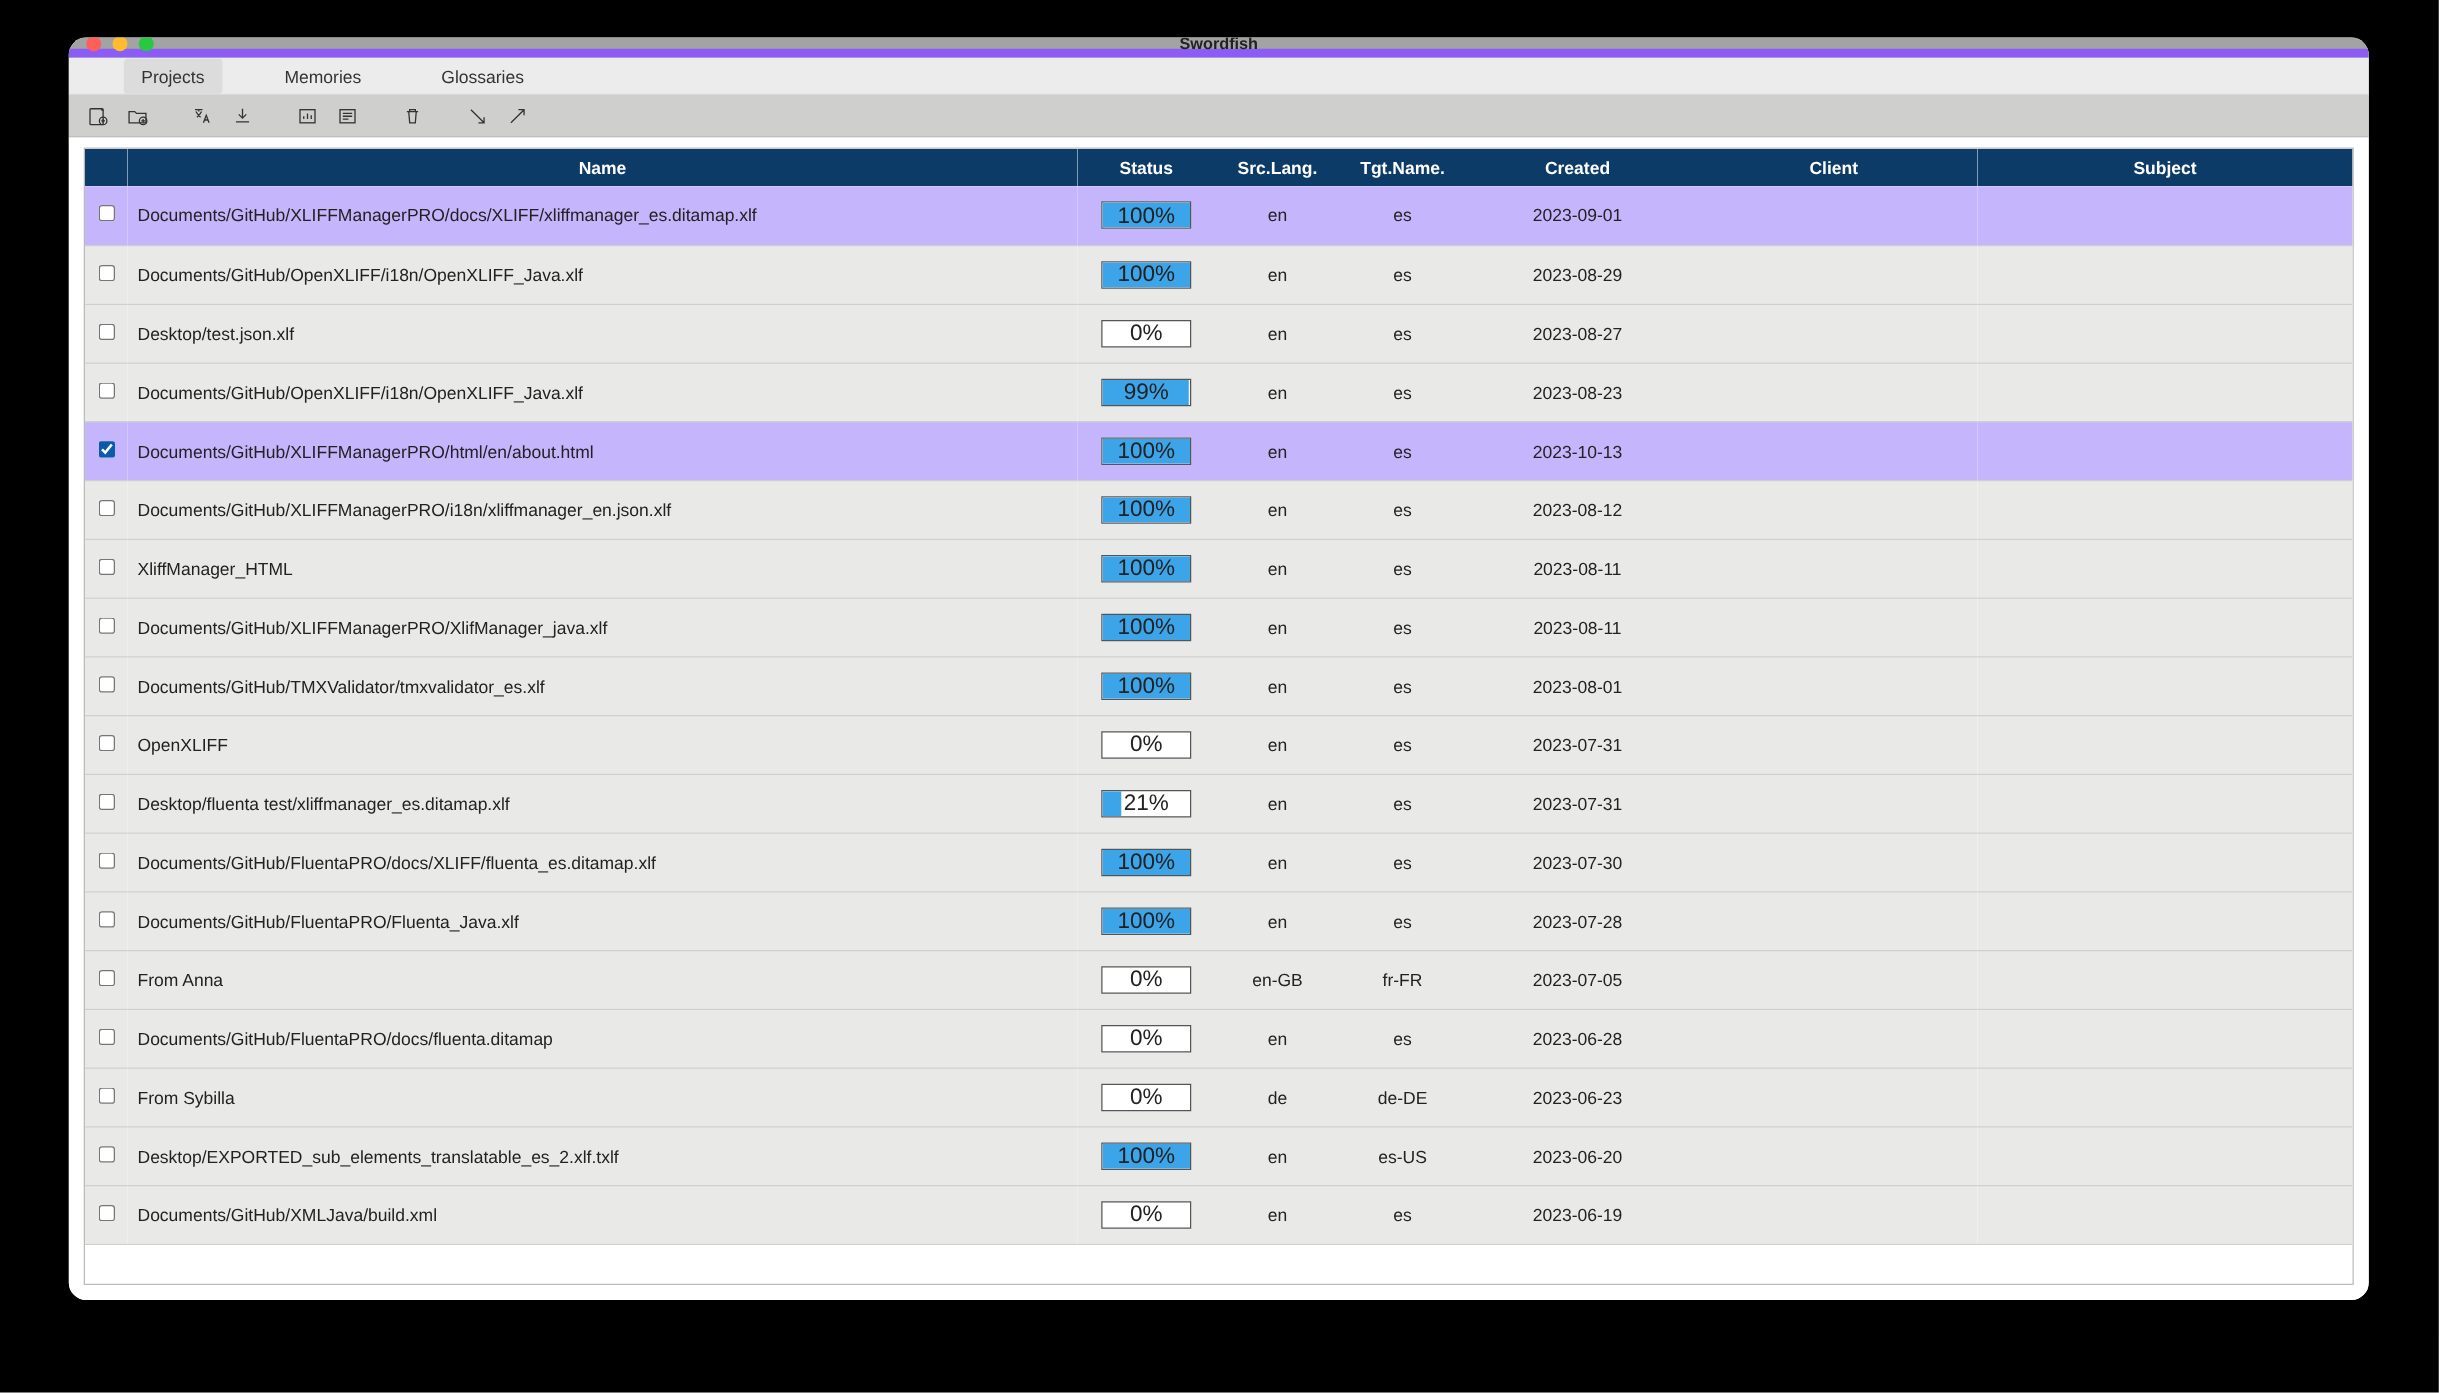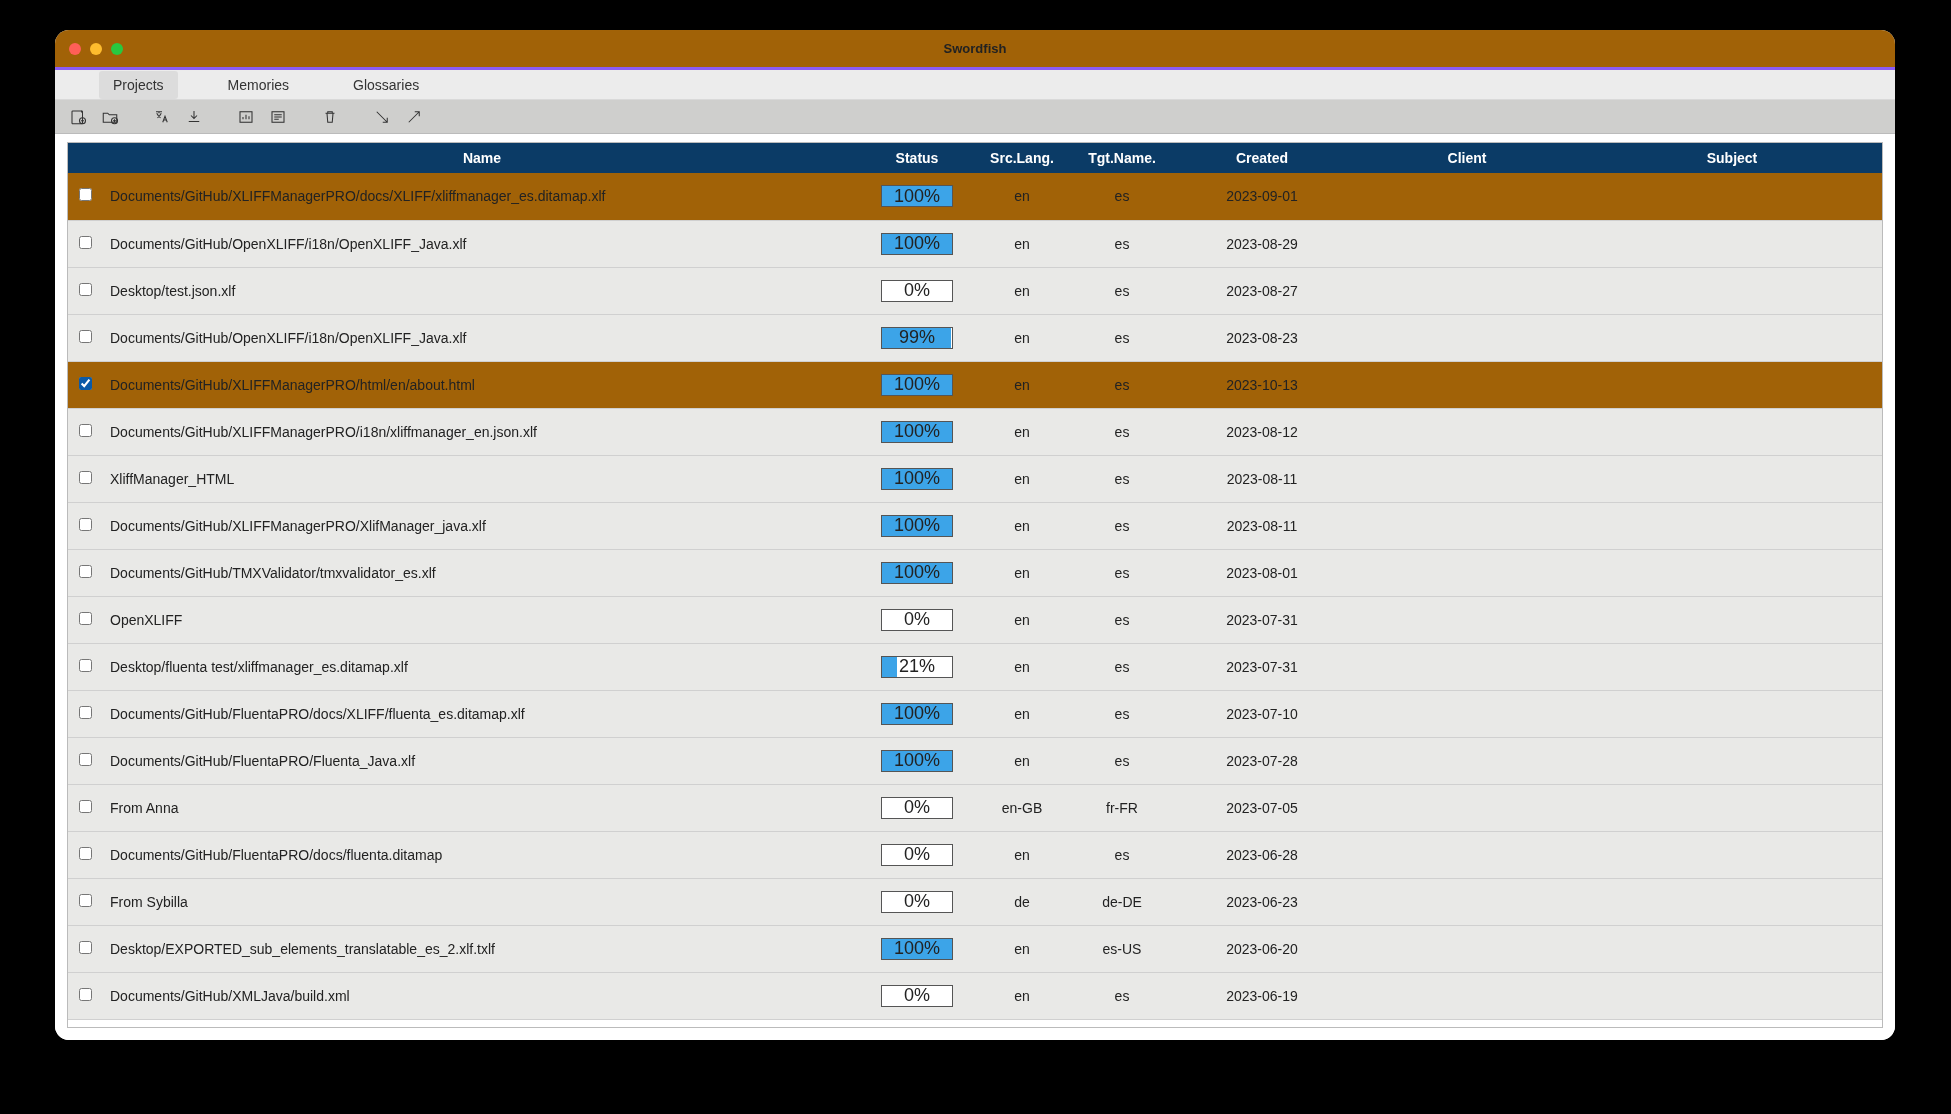--- a/index.html
+++ b/index.html
@@ -19,23 +19,23 @@
     width: 1840px;
     height: 1010px;
     background: #fff;
     border-radius: 14px;
     overflow: hidden;
     box-shadow: 0 30px 80px rgba(0,0,0,.6);
     display: flex;
     flex-direction: column;
   }
   .titlebar {
-    height: 40px;
-    background: #a16207;
-    border-bottom: 3px solid #8b5cf6;
+    height: 16px;
+    background: #a3a3a3;
+    border-bottom: 7px solid #8b5cf6;
     display: flex;
     align-items: center;
     position: relative;
   }
   .traffic-lights {
     display: flex;
     gap: 9px;
     padding-left: 14px;
   }
   .tl { width: 12px; height: 12px; border-radius: 50%; }
@@ -117,21 +117,21 @@
   col.sl { width: 100px; }
   col.tl { width: 100px; }
   col.created { width: 180px; }
   col.client { width: 230px; }
   col.subject { }
   tbody tr {
     height: 47px;
     border-bottom: 1px solid #d0d0d0;
     background: #e9e9e7;
   }
-  tbody tr.selected { background: #a16207; }
+  tbody tr.selected { background: #c4b5fd; }
   tbody td {
     padding: 0 8px;
     font-size: 14px;
     vertical-align: middle;
   }
   td.cb { text-align: center; }
   td.cb input { transform: scale(1.0); accent-color: #0a5aa8; }
   td.name-cell { text-align: left; }
   td.center { text-align: center; }
   .progress {
@@ -435,21 +435,21 @@
               <td class="cb"><input type="checkbox" style=""></td>
               <td class="name-cell">Documents/GitHub/FluentaPRO/docs/XLIFF/fluenta_es.ditamap.xlf</td>
               <td class="center">
                 <div class="progress">
                   <div class="bar" style="width: 100%;"></div>
                   <span class="pct">100%</span>
                 </div>
               </td>
               <td class="center">en</td>
               <td class="center">es</td>
-              <td class="center">2023-07-10</td>
+              <td class="center">2023-07-30</td>
               <td class="center"></td>
               <td class="center"></td>
             </tr>
             <tr>
               <td class="cb"><input type="checkbox" style=""></td>
               <td class="name-cell">Documents/GitHub/FluentaPRO/Fluenta_Java.xlf</td>
               <td class="center">
                 <div class="progress">
                   <div class="bar" style="width: 100%;"></div>
                   <span class="pct">100%</span>

